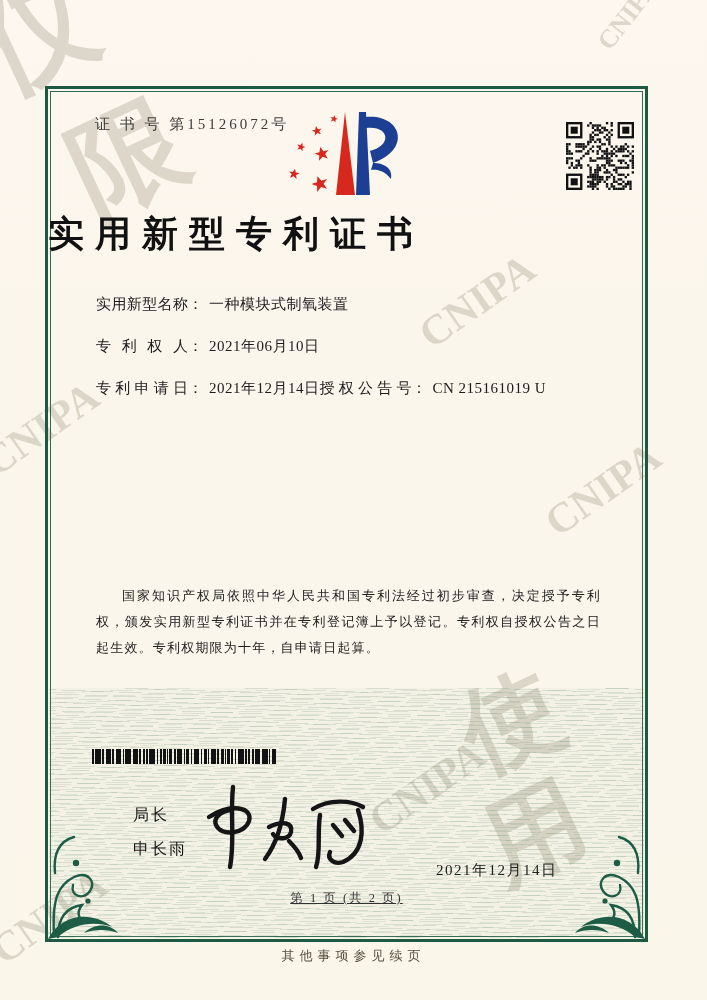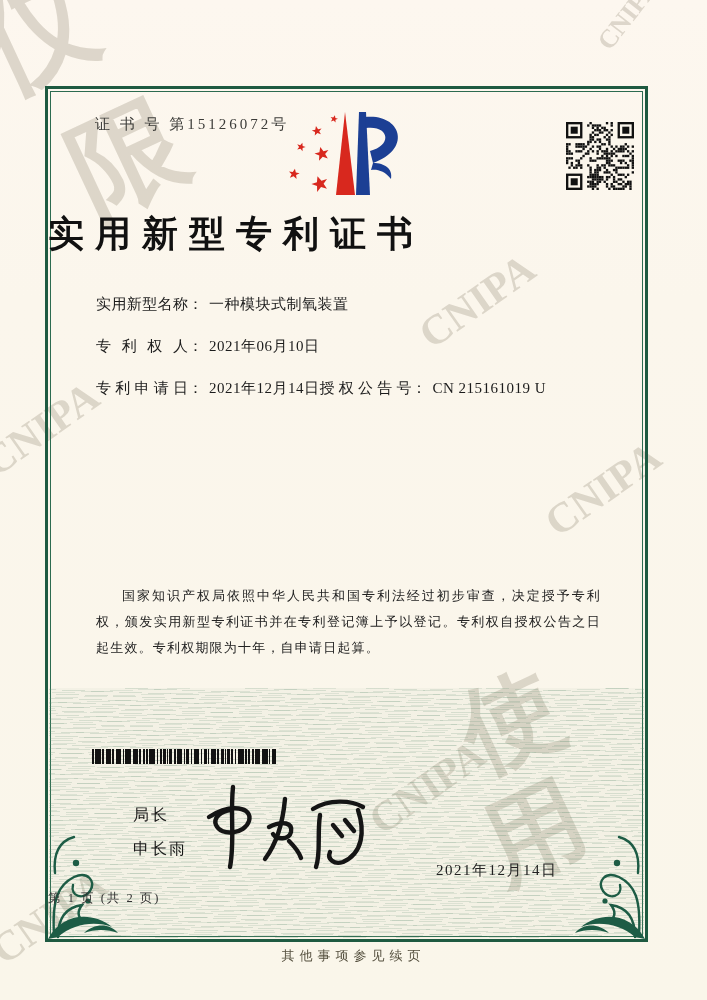--- a/index.html
+++ b/index.html
@@ -45,22 +45,22 @@
   
   .barcode{position:absolute;left:44px;top:660px;width:184px;height:15px;z-index:4;
     background:
       repeating-linear-gradient(90deg,#121212 0 1.6px,transparent 1.6px 3.4px),
       repeating-linear-gradient(90deg,#121212 0 1px,transparent 1px 5.2px),
       repeating-linear-gradient(90deg,transparent 0 6.5px,#121212 6.5px 8.8px);}
   .officer{position:absolute;left:49px;top:716px;z-index:4;font-size:16px;letter-spacing:2px;color:#161616;margin-left:36px;}
   .officer div{margin-bottom:13px;}
   .signature{position:absolute;left:145px;top:688px;width:190px;height:96px;z-index:4;}
   .issue-date{position:absolute;left:388px;top:772px;z-index:4;font-size:15px;letter-spacing:1.5px;color:#222;}
-  .pageno{position:absolute;left:0;right:0;top:801px;text-align:left;z-index:4;
-          font-size:12.5px;letter-spacing:2px;color:#333;}
+  .pageno{position:absolute;left:0;right:0;top:801px;text-align:center;z-index:4;
+          font-size:12.5px;letter-spacing:2px;color:#333;text-decoration:underline;}
   .footer-note{position:absolute;left:0;right:0;top:947px;text-align:center;z-index:2;
                font-size:13px;letter-spacing:5px;color:#55503f;}
 </style>
 </head>
 <body>
 
 <div class="page">
 
   <div class="wm-layer" id="wm-layer">
       <div class="wm" style="left: -18px; top: -22px; font-size: 112px; transform: rotate(-25deg);">仅</div>

